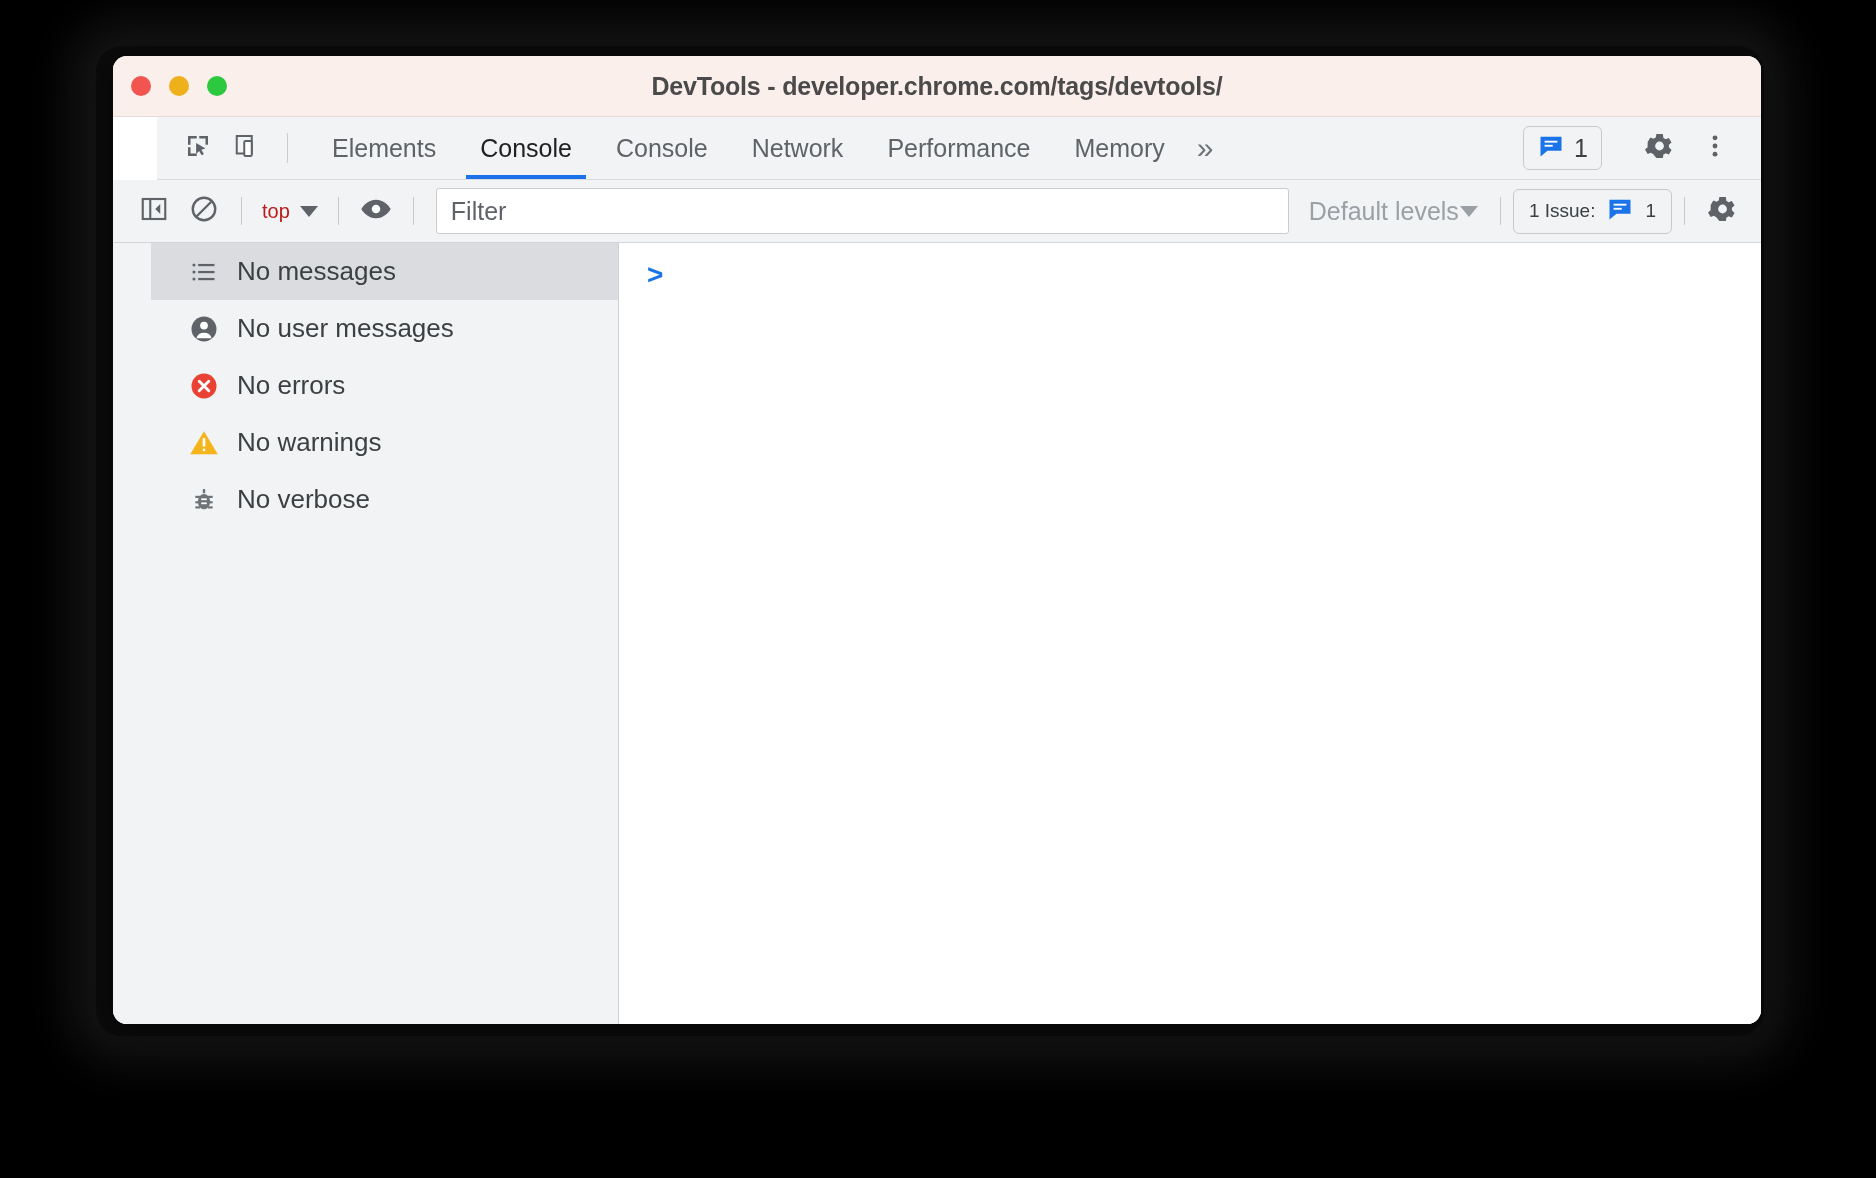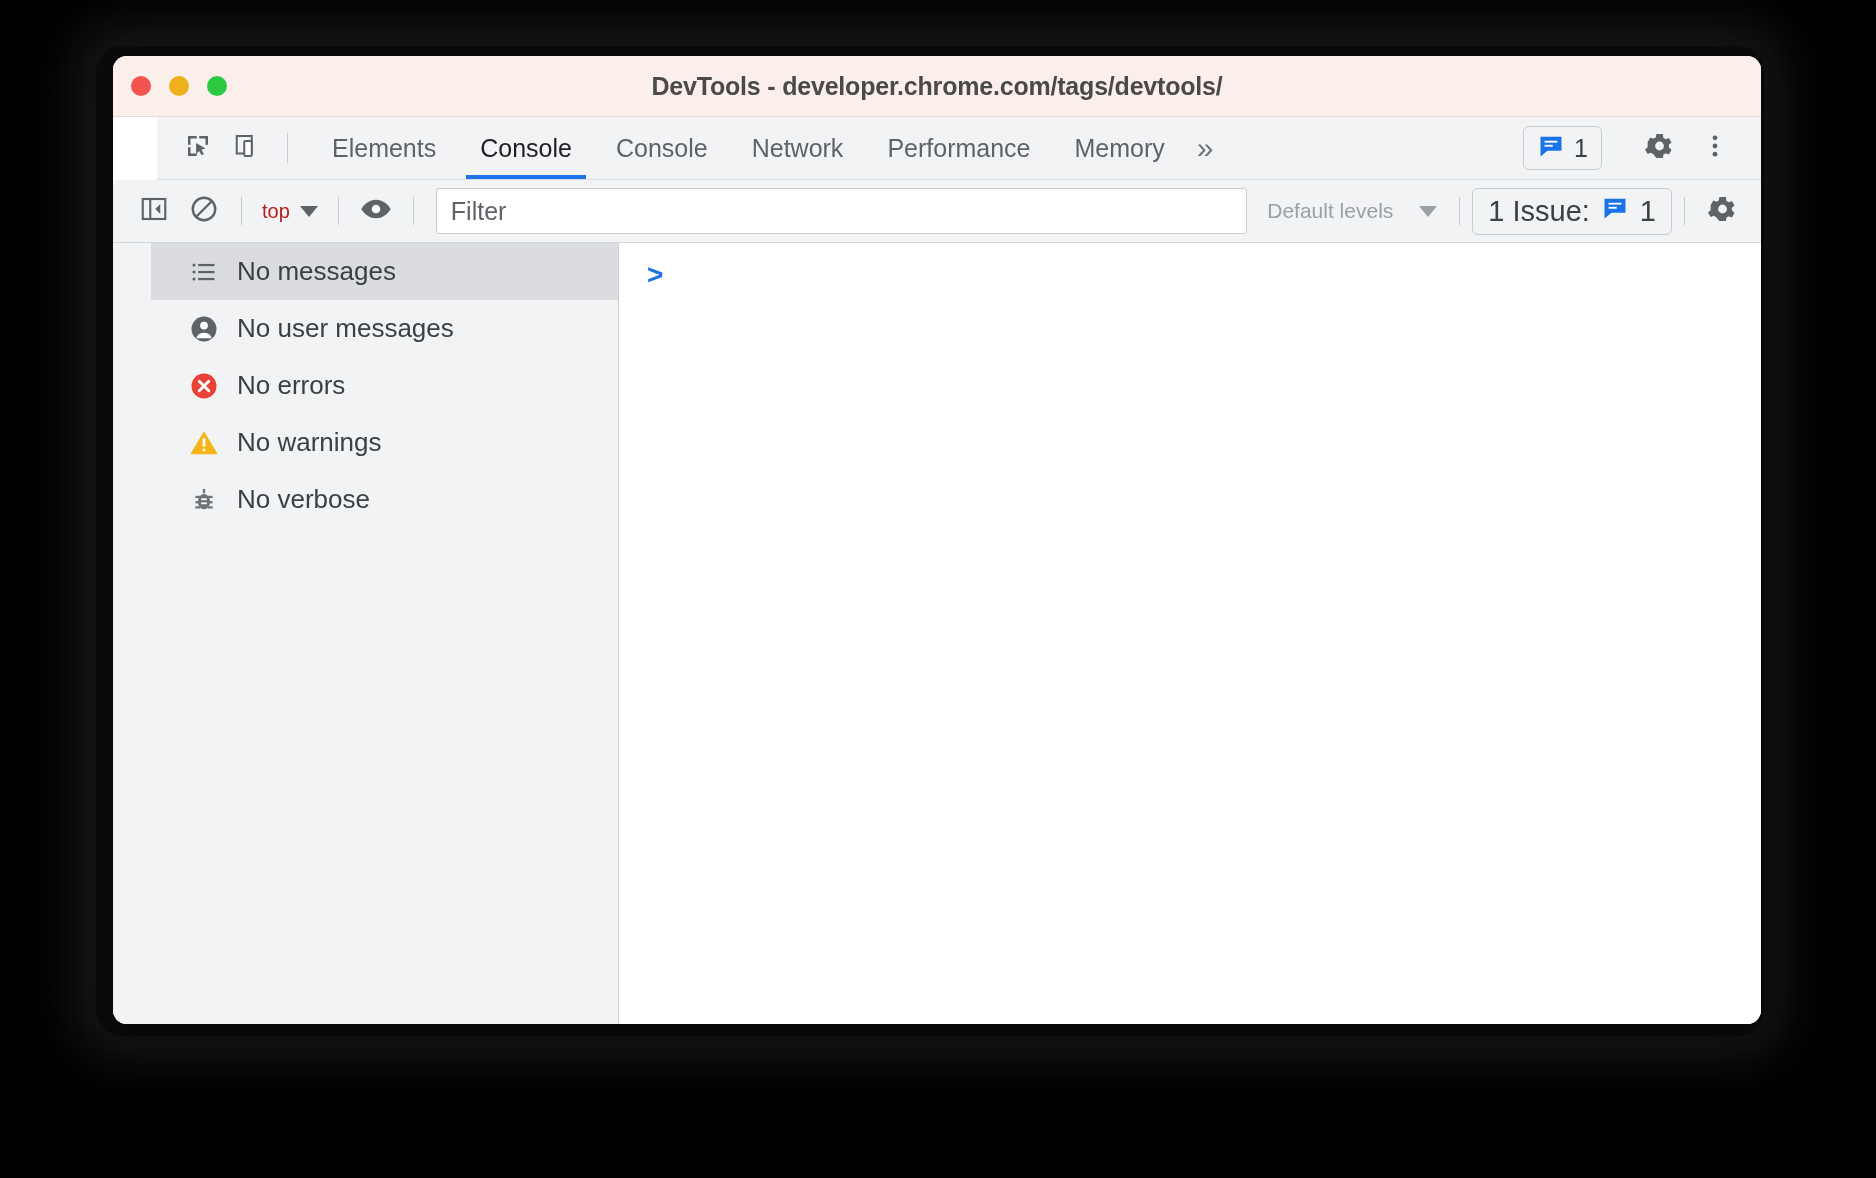--- a/index.html
+++ b/index.html
@@ -198,35 +198,35 @@
     color: #5f6368;
     padding: 0 14px;
     font-family: "Liberation Sans", sans-serif;
     outline: none;
     min-width: 0;
   }
   .filter-input::placeholder { color: #5f6368; opacity: 1; }
   .levels {
     display: flex;
     align-items: center;
-    gap: 26px;
-    font-size: 21px;
+    gap: 1px;
+    font-size: 25px;
     color: #9aa0a6;
     padding: 0 10px;
     cursor: pointer;
     white-space: nowrap;
   }
   .issue-pill2 {
     display: flex;
     align-items: center;
     gap: 11px;
     border: 1px solid #c6cacd;
     border-radius: 6px;
     padding: 5px 15px;
-    font-size: 29px;
+    font-size: 19px;
     color: #3c4043;
     cursor: pointer;
     white-space: nowrap;
   }
 
   
   .console-body {
     display: flex;
     height: 784px;
     background: #ffffff;

